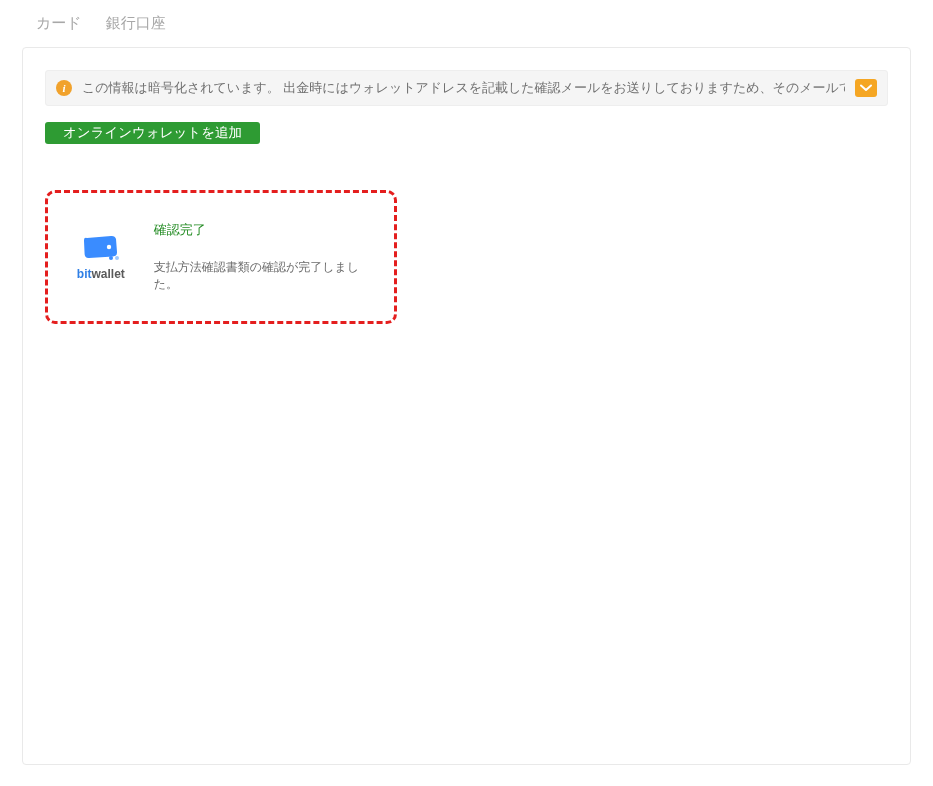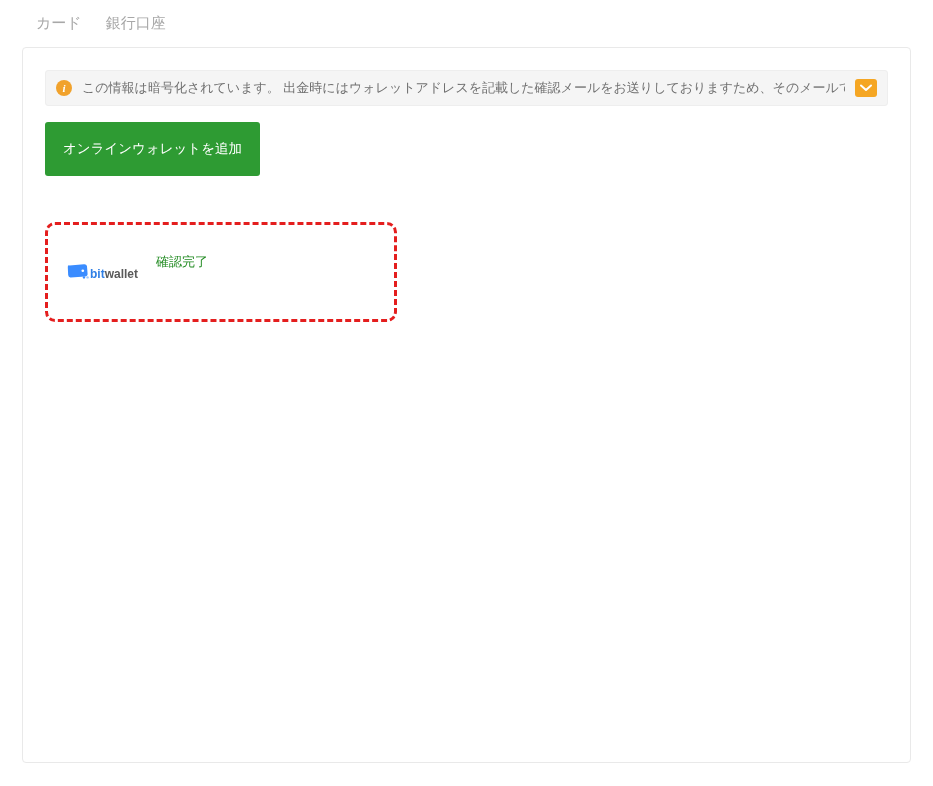--- a/index.html
+++ b/index.html
@@ -88,37 +88,37 @@
       justify-content: center;
       flex-shrink: 0;
       cursor: pointer;
     }
     .expand-box svg { display: block; }
     .btn-green {
       background: #2e9b33;
       color: #fff;
       border: none;
       border-radius: 3px;
-      padding: 18px 18px;
+      padding: 2px 18px;
       font-size: 13.5px;
       cursor: pointer;
     }
     .wallet-card {
       margin-top: 46px;
       width: 352px;
       border: 3px dashed #e41e1e;
       border-radius: 10px;
       padding: 28px 18px 28px 18px;
       display: flex;
       align-items: center;
       gap: 18px;
     }
     .wallet-logo {
       display: flex;
-      flex-direction: row;
+      flex-direction: column;
       align-items: center;
       width: 72px;
     }
     .wallet-logo-text {
       font-size: 12px;
       font-weight: bold;
       margin-top: 3px;
     }
     .wallet-logo-text .bit { color: #2f7fe5; }
     .wallet-logo-text .wallet { color: #5a5a5a; }
@@ -165,16 +165,17 @@
         <circle cx="28" cy="13" r="2.2" fill="#ffffff"></circle>
         <circle cx="30" cy="24" r="2" fill="#3a8cff"></circle>
         <circle cx="36" cy="24" r="2" fill="#9fc9ff"></circle>
       </svg>
       <div class="wallet-logo-text">
         <span class="bit">bit</span><span class="wallet">wallet</span>
       </div>
     </div>
     <div>
       <div class="status-title">確認完了</div>
+      <div class="status-desc">支払方法確認書類の確認が完了しました。</div>
     </div>
   </div>
 
 </div>
 
 </body></html>

